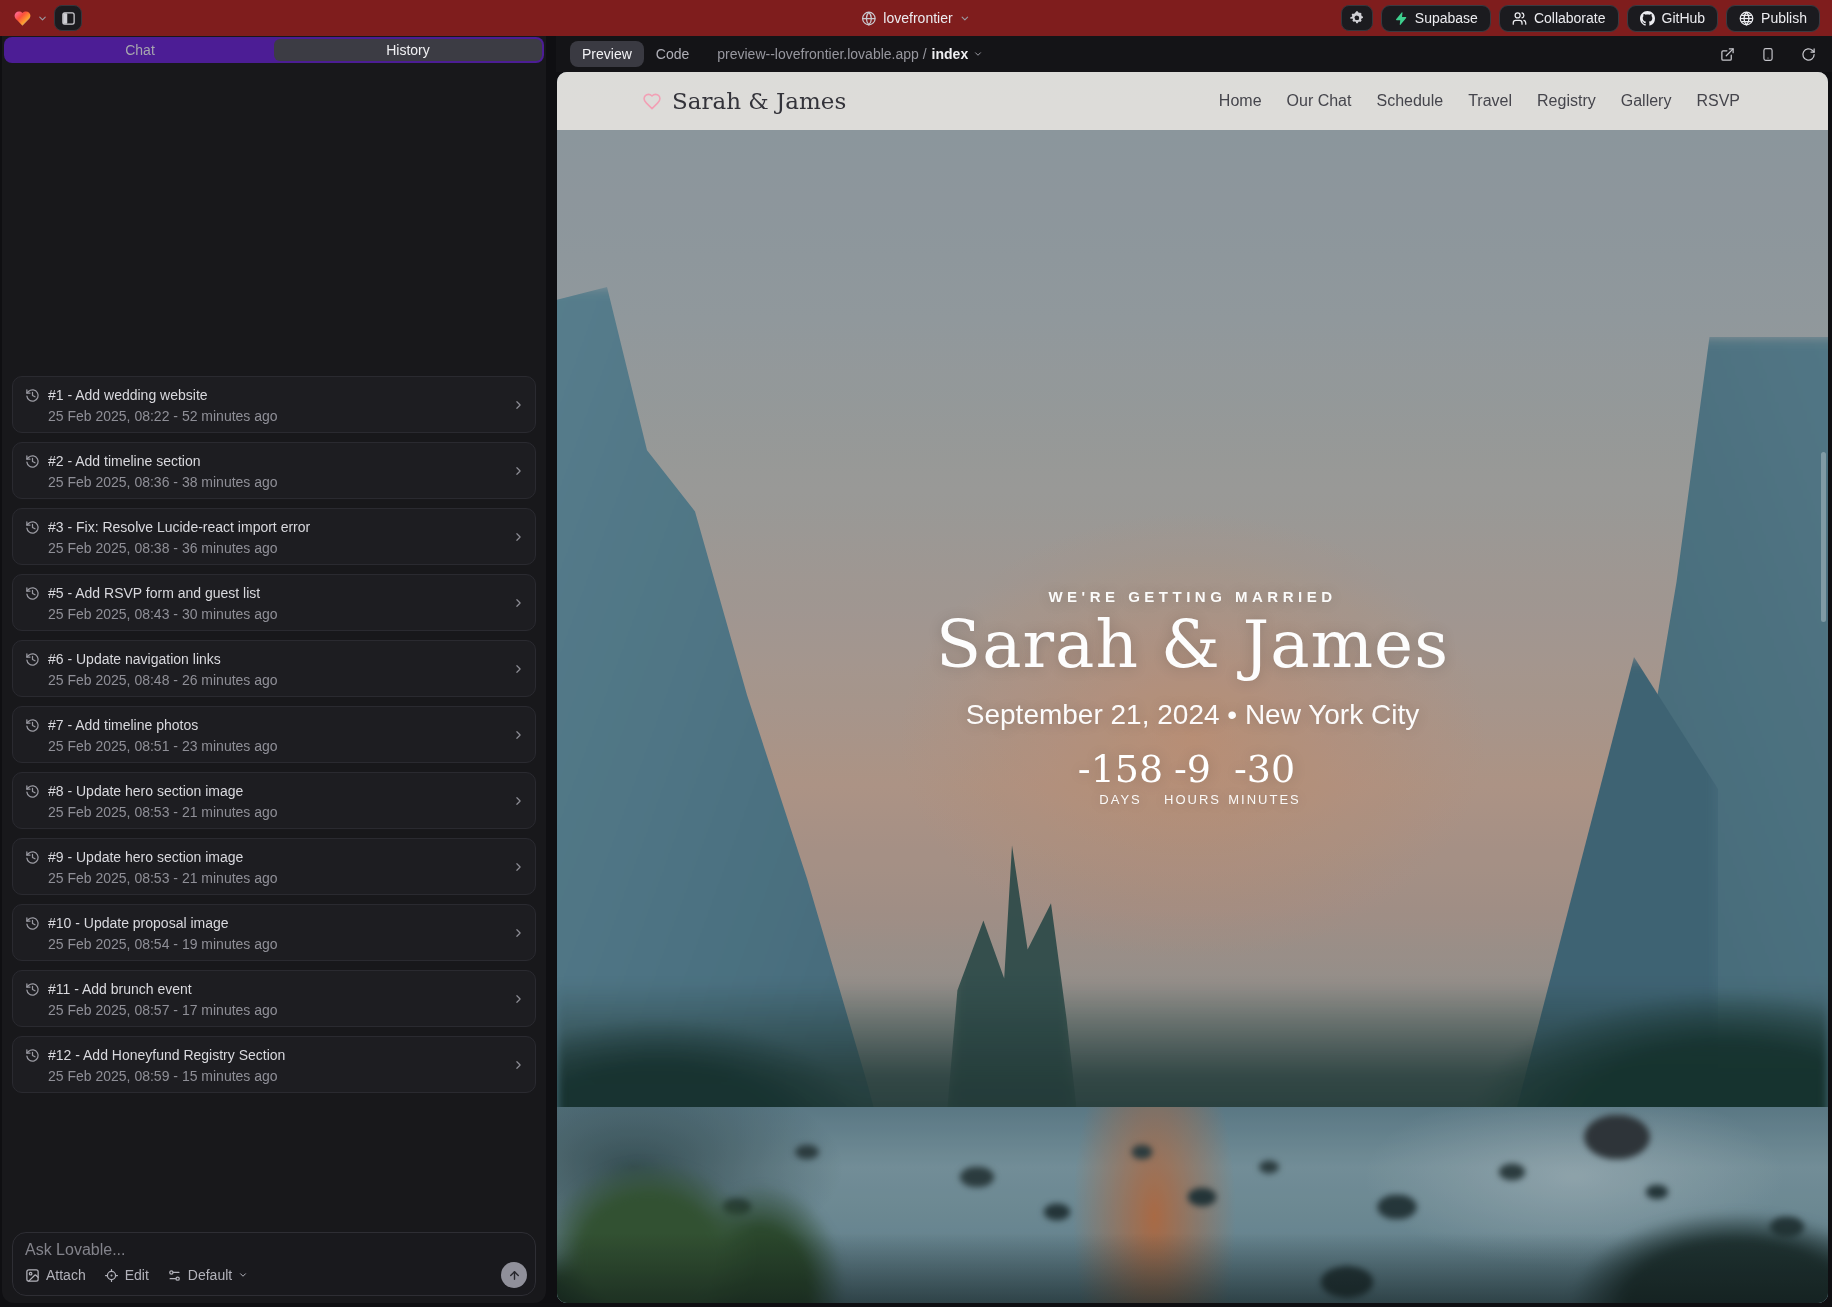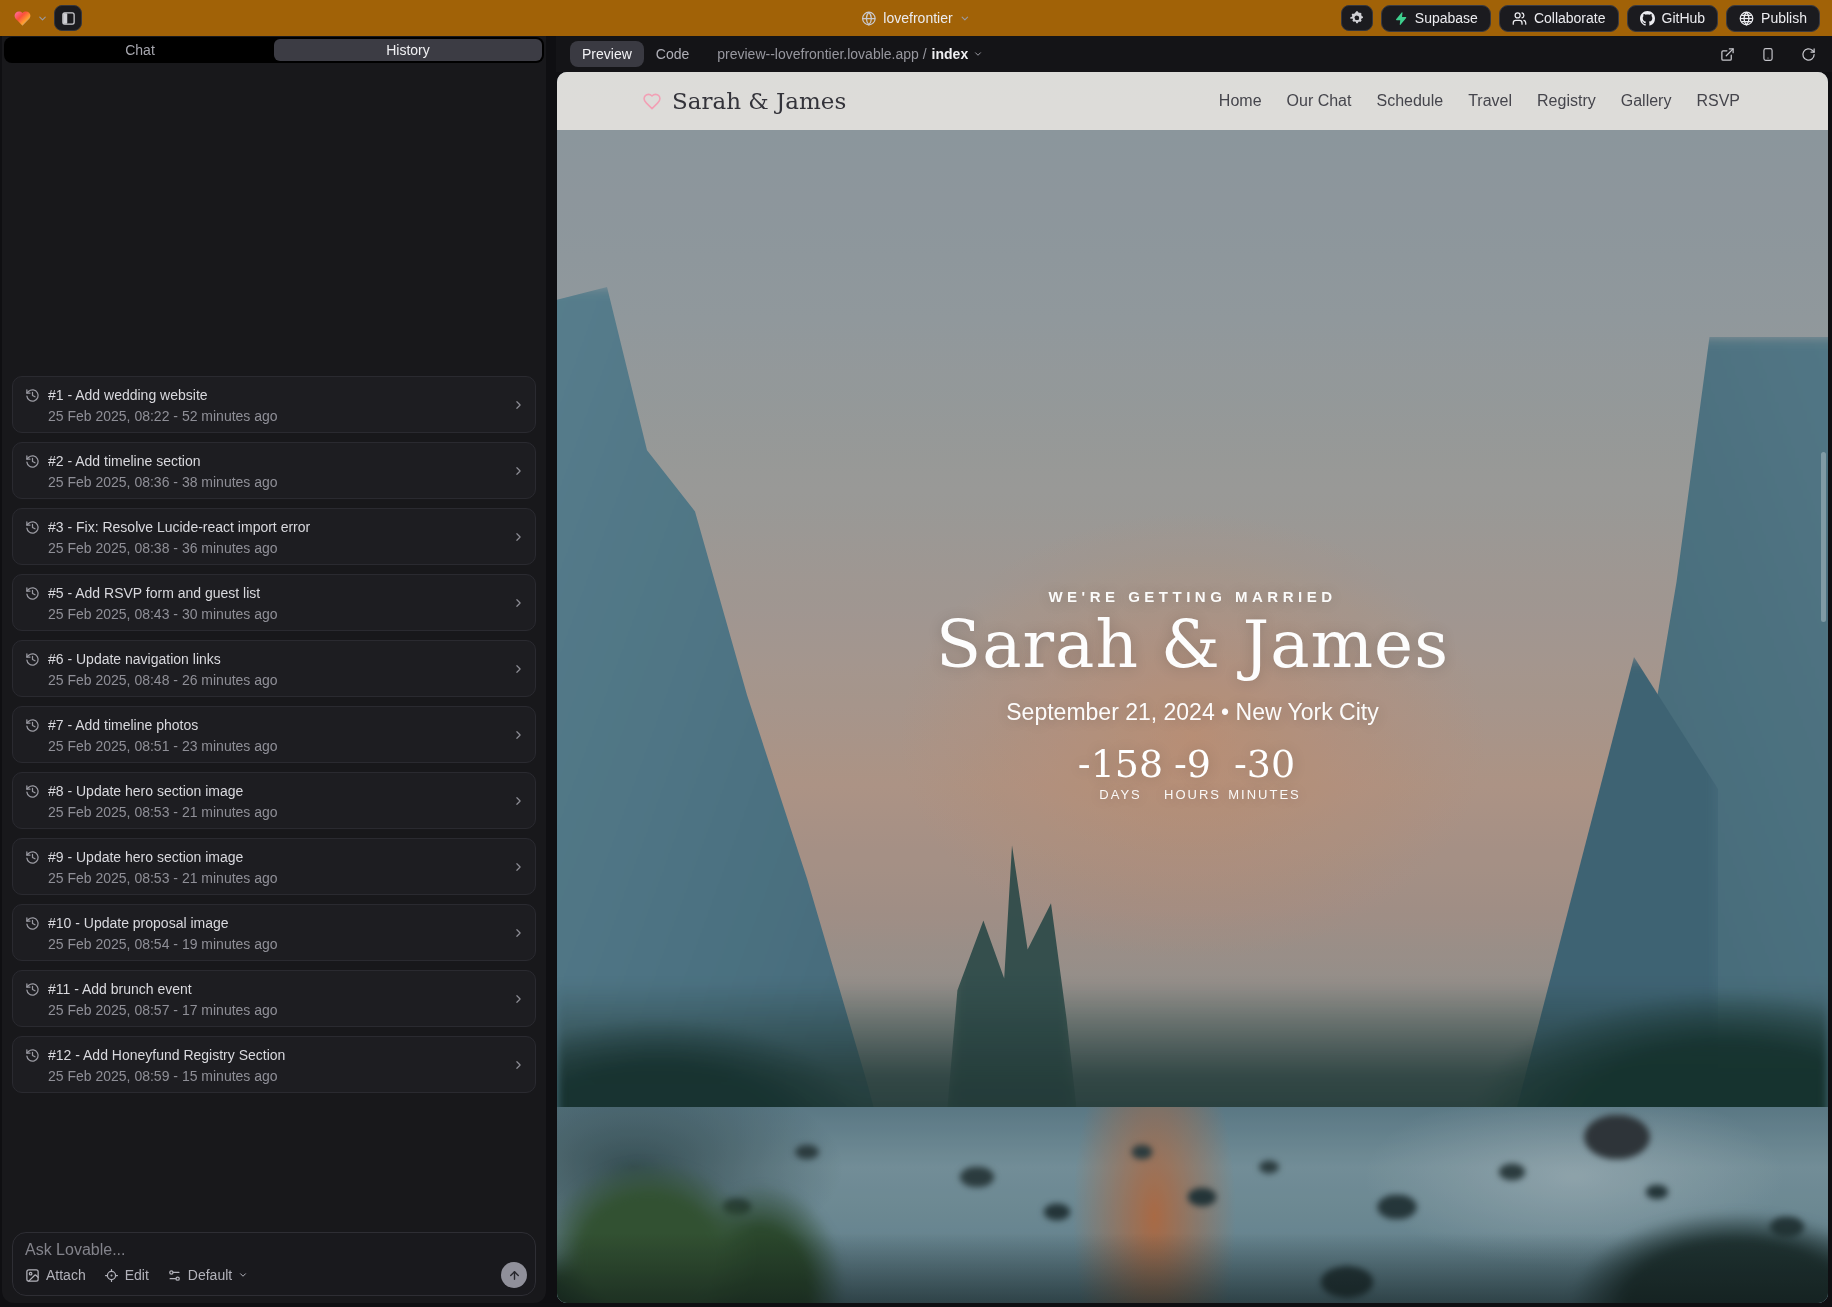--- a/index.html
+++ b/index.html
@@ -1,33 +1,33 @@
 <!DOCTYPE html>
 <html><head>
 <meta charset="utf-8">
 <style>
   * { margin:0; padding:0; box-sizing:border-box; }
   html,body { width:1832px; height:1307px; overflow:hidden; }
   body { background:#0f0f12; font-family:"Liberation Sans", sans-serif; position:relative; color:#e8e8ec; }
   svg { display:block; }
 
   
-  .topbar { position:absolute; top:0; left:0; right:0; height:36px; display:flex; align-items:center; padding:0 12px; background:#a16207; }
+  .topbar { position:absolute; top:0; left:0; right:0; height:36px; display:flex; align-items:center; padding:0 12px; background:#7f1d1d; }
   .tb-left { display:flex; align-items:center; gap:6px; }
   .logo-btn { display:flex; align-items:center; gap:4px; cursor:pointer; }
   .icon-btn { width:28px; height:26px; display:flex; align-items:center; justify-content:center; border:1px solid #36363c; border-radius:8px; background:#1b1b1f; color:#cfcfd4; cursor:pointer; }
   .tb-center { position:absolute; left:50%; top:0; height:36px; transform:translateX(-50%); display:flex; align-items:center; gap:7px; color:#ececf0; font-size:14px; cursor:pointer; }
   .tb-center .muted-ico { color:#c9c9cf; }
   .tb-right { margin-left:auto; display:flex; align-items:center; gap:8px; }
   .pill-btn { height:27px; display:flex; align-items:center; gap:7px; padding:0 12px; border:1px solid #3a3a41; border-radius:9px; background:#1b1b1f; color:#ececf0; font-size:14px; cursor:pointer; white-space:nowrap;text-align:right; }
   .gear-btn { width:32px; }
 
   
   .left-panel { position:absolute; left:2px; top:36px; width:544px; bottom:4px; background:#18181b; border-radius:0 0 12px 12px; overflow:hidden; }
-  .tabs { display:flex; height:26px; margin:1px 2px 0; background:#000000; border-radius:8px; padding:2px; }
+  .tabs { display:flex; height:26px; margin:1px 2px 0; background:#4c1d95; border-radius:8px; padding:2px; }
   .tab { flex:1; display:flex; align-items:center; justify-content:center; font-size:14px; color:#a6a6ae; border-radius:6px; cursor:pointer; }
   .tab.active { background:#3c3c44; color:#f0f0f3; }
 
   .history-list { position:absolute; top:340px; left:0; right:0; bottom:76px; padding:0 10px; overflow:hidden; }
   .hcard { position:relative; border:1px solid #2a2a30; background:#1d1d21; border-radius:10px; padding:10px 30px 10px 12px; margin-bottom:9px; height:57px; cursor:pointer; }
   .hcard .row1 { display:flex; align-items:center; gap:8px; }
   .hcard .htitle { font-size:14px; color:#d9d9de; white-space:nowrap; }
   .hcard .hmeta { font-size:14px; color:#8f8f97; margin:5px 0 0 23px; white-space:nowrap; }
   .hcard .chev { position:absolute; right:10px; top:50%; transform:translateY(-50%); color:#8b8b93; }
   .hicon { color:#9a9aa2; flex:0 0 auto; }
@@ -101,21 +101,21 @@
 
   .site-header { position:absolute; left:0; right:0; top:0; height:58px; background:rgba(241,238,232,0.80); display:flex; align-items:center; justify-content:space-between; padding:0 88px 0 85px; z-index:5; }
   .site-logo { display:flex; align-items:center; gap:10px; cursor:pointer; }
   .site-logo .name { font-family:"DejaVu Serif","Liberation Serif",serif; font-size:23px; color:#33333a; }
   .site-nav { display:flex; align-items:center; gap:25px; }
   .nav-link { font-size:16px; color:#45454c; cursor:pointer; white-space:nowrap; }
 
   .hero { position:absolute; inset:0; z-index:4; display:flex; flex-direction:column; align-items:center; text-align:center; padding-top:516px; color:#fff; text-shadow:0 1px 14px rgba(0,0,0,0.18); }
   .eyebrow { font-size:15px; letter-spacing:4.5px; font-weight:bold; color:rgba(255,255,255,0.96); }
   .hero-title { margin-top:2px; font-family:"DejaVu Serif","Liberation Serif",serif; font-size:66px; line-height:1.15; font-weight:normal; color:#fdfdfd; letter-spacing:1px; }
-  .hero-sub { margin-top:16px; font-size:23px; color:rgba(255,255,255,0.97); }
+  .hero-sub { margin-top:16px; font-size:28px; color:rgba(255,255,255,0.97); }
   .countdown { margin-top:19px; display:flex; gap:4px; }
   .cd-col { width:68px; display:flex; flex-direction:column; align-items:center; }
   .cd-num { font-family:"DejaVu Serif","Liberation Serif",serif; font-size:38px; line-height:1; }
   .cd-label { margin-top:4px; font-size:13px; letter-spacing:2px; color:rgba(255,255,255,0.95); }
 </style>
 </head>
 <body>
 
 <div class="topbar">
   <div class="tb-left">

